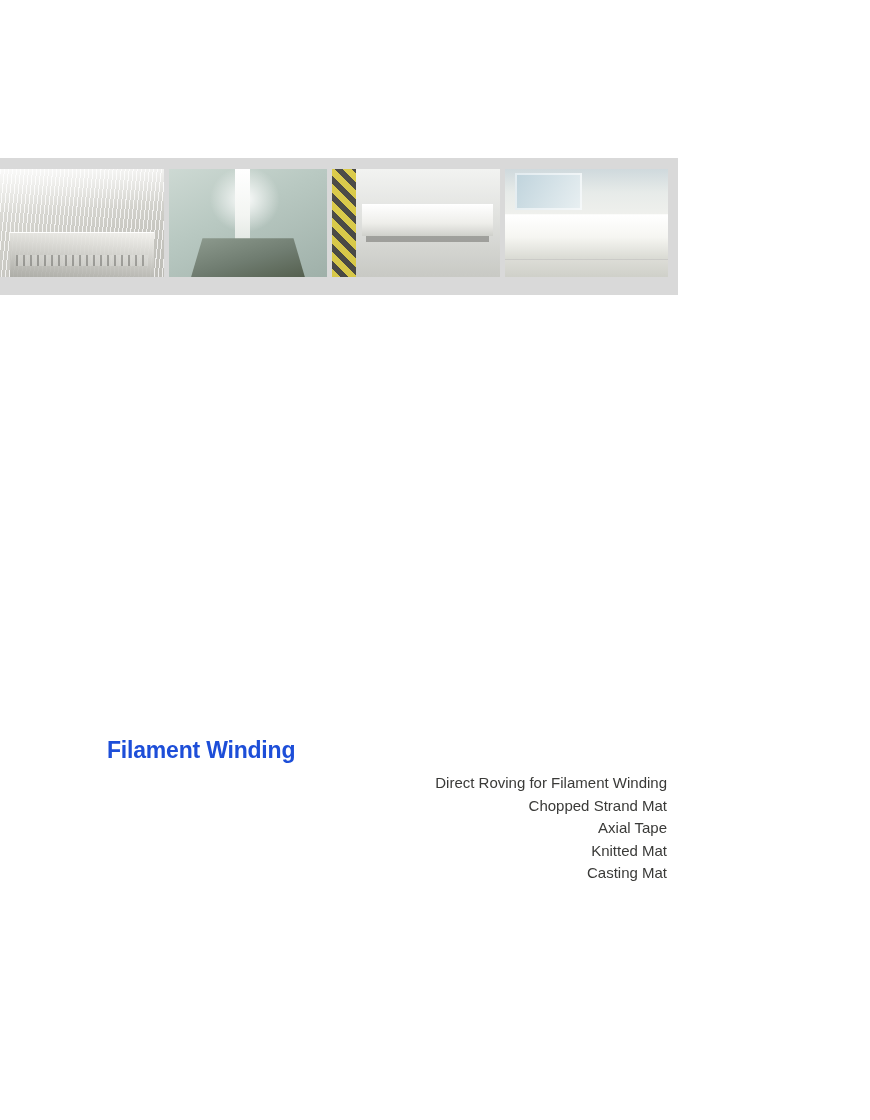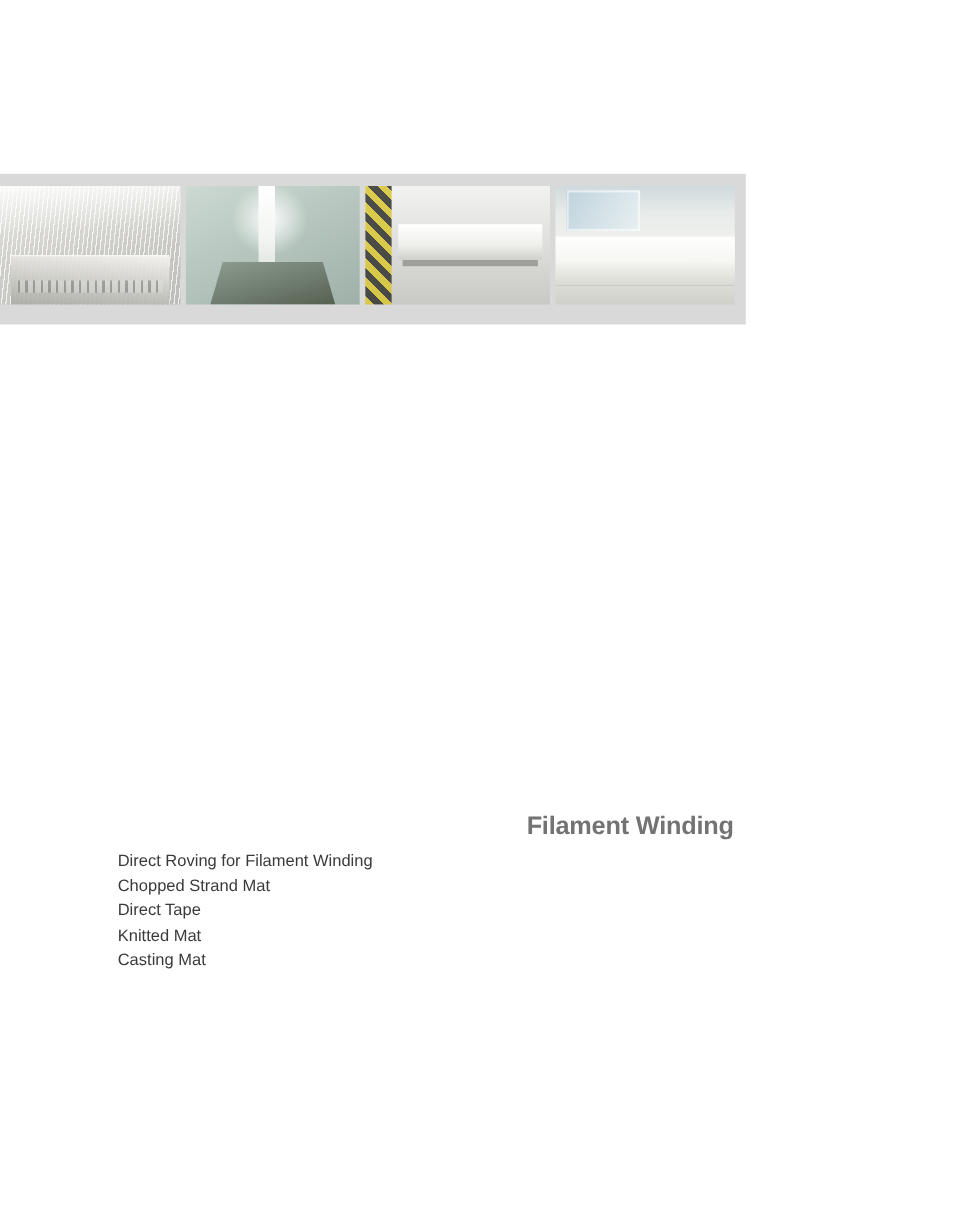--- a/index.html
+++ b/index.html
@@ -159,35 +159,35 @@
     position: absolute;
     left: 107px;
     top: 738px;
     width: 560px;
   }
   .section + .section { margin-top: 27px; }
   .section-title {
     font-size: 23px;
     font-weight: bold;
     letter-spacing: -0.2px;
-    color: #737373;
+    color: #1d4ed8;
     margin: 0 0 9px 0;
     line-height: 1.1;
-    text-align: right;
   }
   .item-list {
     list-style: none;
     margin: 0;
     padding: 0;
   }
   .item-list li {
     font-size: 15px;
     line-height: 22.5px;
     color: #3a3a38;
     white-space: nowrap;
+    text-align: right;
   }
 </style>
 </head>
 <body>
 
 <div class="banner">
   <div class="banner-strip">
     <div class="photo photo-1"></div>
     <div class="photo photo-2"></div>
     <div class="photo photo-3"></div>
@@ -195,20 +195,20 @@
   </div>
 </div>
 
 <div class="content">
 
   <div class="section">
     <h2 class="section-title">Filament Winding</h2>
     <ul class="item-list">
       <li>Direct Roving for Filament Winding</li>
       <li>Chopped Strand Mat</li>
-      <li>Direct Tape</li>
+      <li>Axial Tape</li>
       <li>Knitted Mat</li>
       <li>Casting Mat</li>
     </ul>
   </div>
 
 
 </div>
 
 </body></html>

